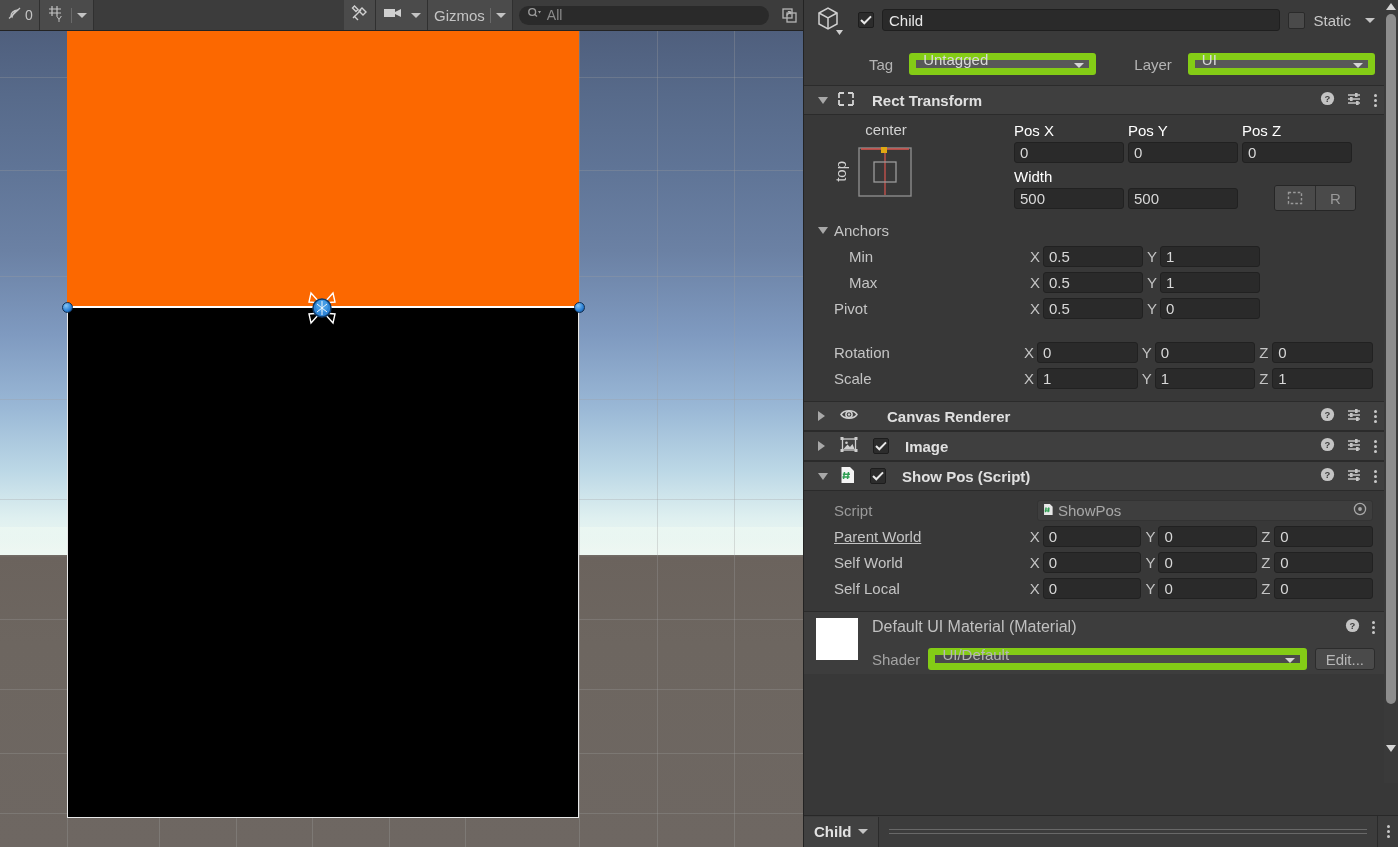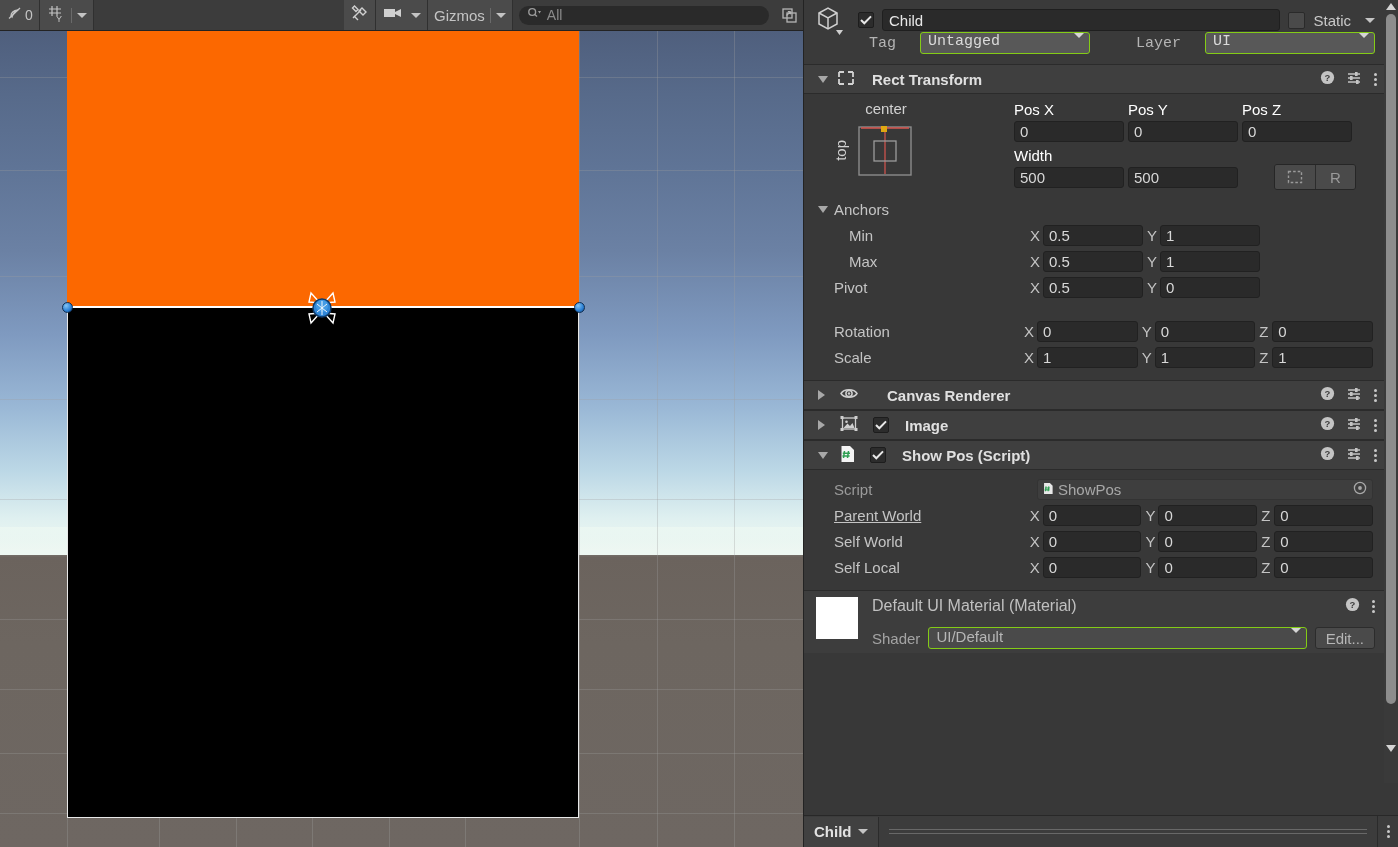--- a/index.html
+++ b/index.html
@@ -106,25 +106,25 @@
   .name-field {
     flex: 1; height: 22px; background: #2a2a2a; border: 1px solid #1f1f1f;
     border-radius: 3px; display: flex; align-items: center; padding: 0 6px;
     color: #e8e8e8; font-size: 15px;
   }
   .static-box {
     width: 17px; height: 17px; background: #4a4a4a; border: 1px solid #2a2a2a;
     border-radius: 2px; flex: 0 0 17px;
   }
   .static-lbl { color: #c9c9c9; font-size: 15px; }
-  .obj-row2 { display: flex; align-items: center; gap: 24px; margin-top: 0; height: 22px; font-family: Liberation Mono, monospace; }
+  .obj-row2 { display: flex; align-items: center; gap: 16px; margin-top: 21px; height: 22px; }
   .lbl-r { color: #b4b4b4; font-size: 15px; }
   .dd {
-    background: #585858; border: 1px solid #84cc16; border-radius: 3px;
-    height: 22px; display: flex; align-items: flex-start; justify-content: space-between;
+    background: #585858; border: 7px solid #84cc16; border-radius: 3px;
+    height: 22px; display: flex; align-items: flex-end; justify-content: space-between;
     padding: 0 5px 0 7px; color: #dadada; font-size: 15px;
   }
   .dd .cap {
     width: 0; height: 0; border-left: 5px solid transparent;
     border-right: 5px solid transparent; border-top: 5px solid #d5d5d5;
   }
 
   
   .comp-head {
     display: flex; align-items: center; gap: 8px; height: 30px;

